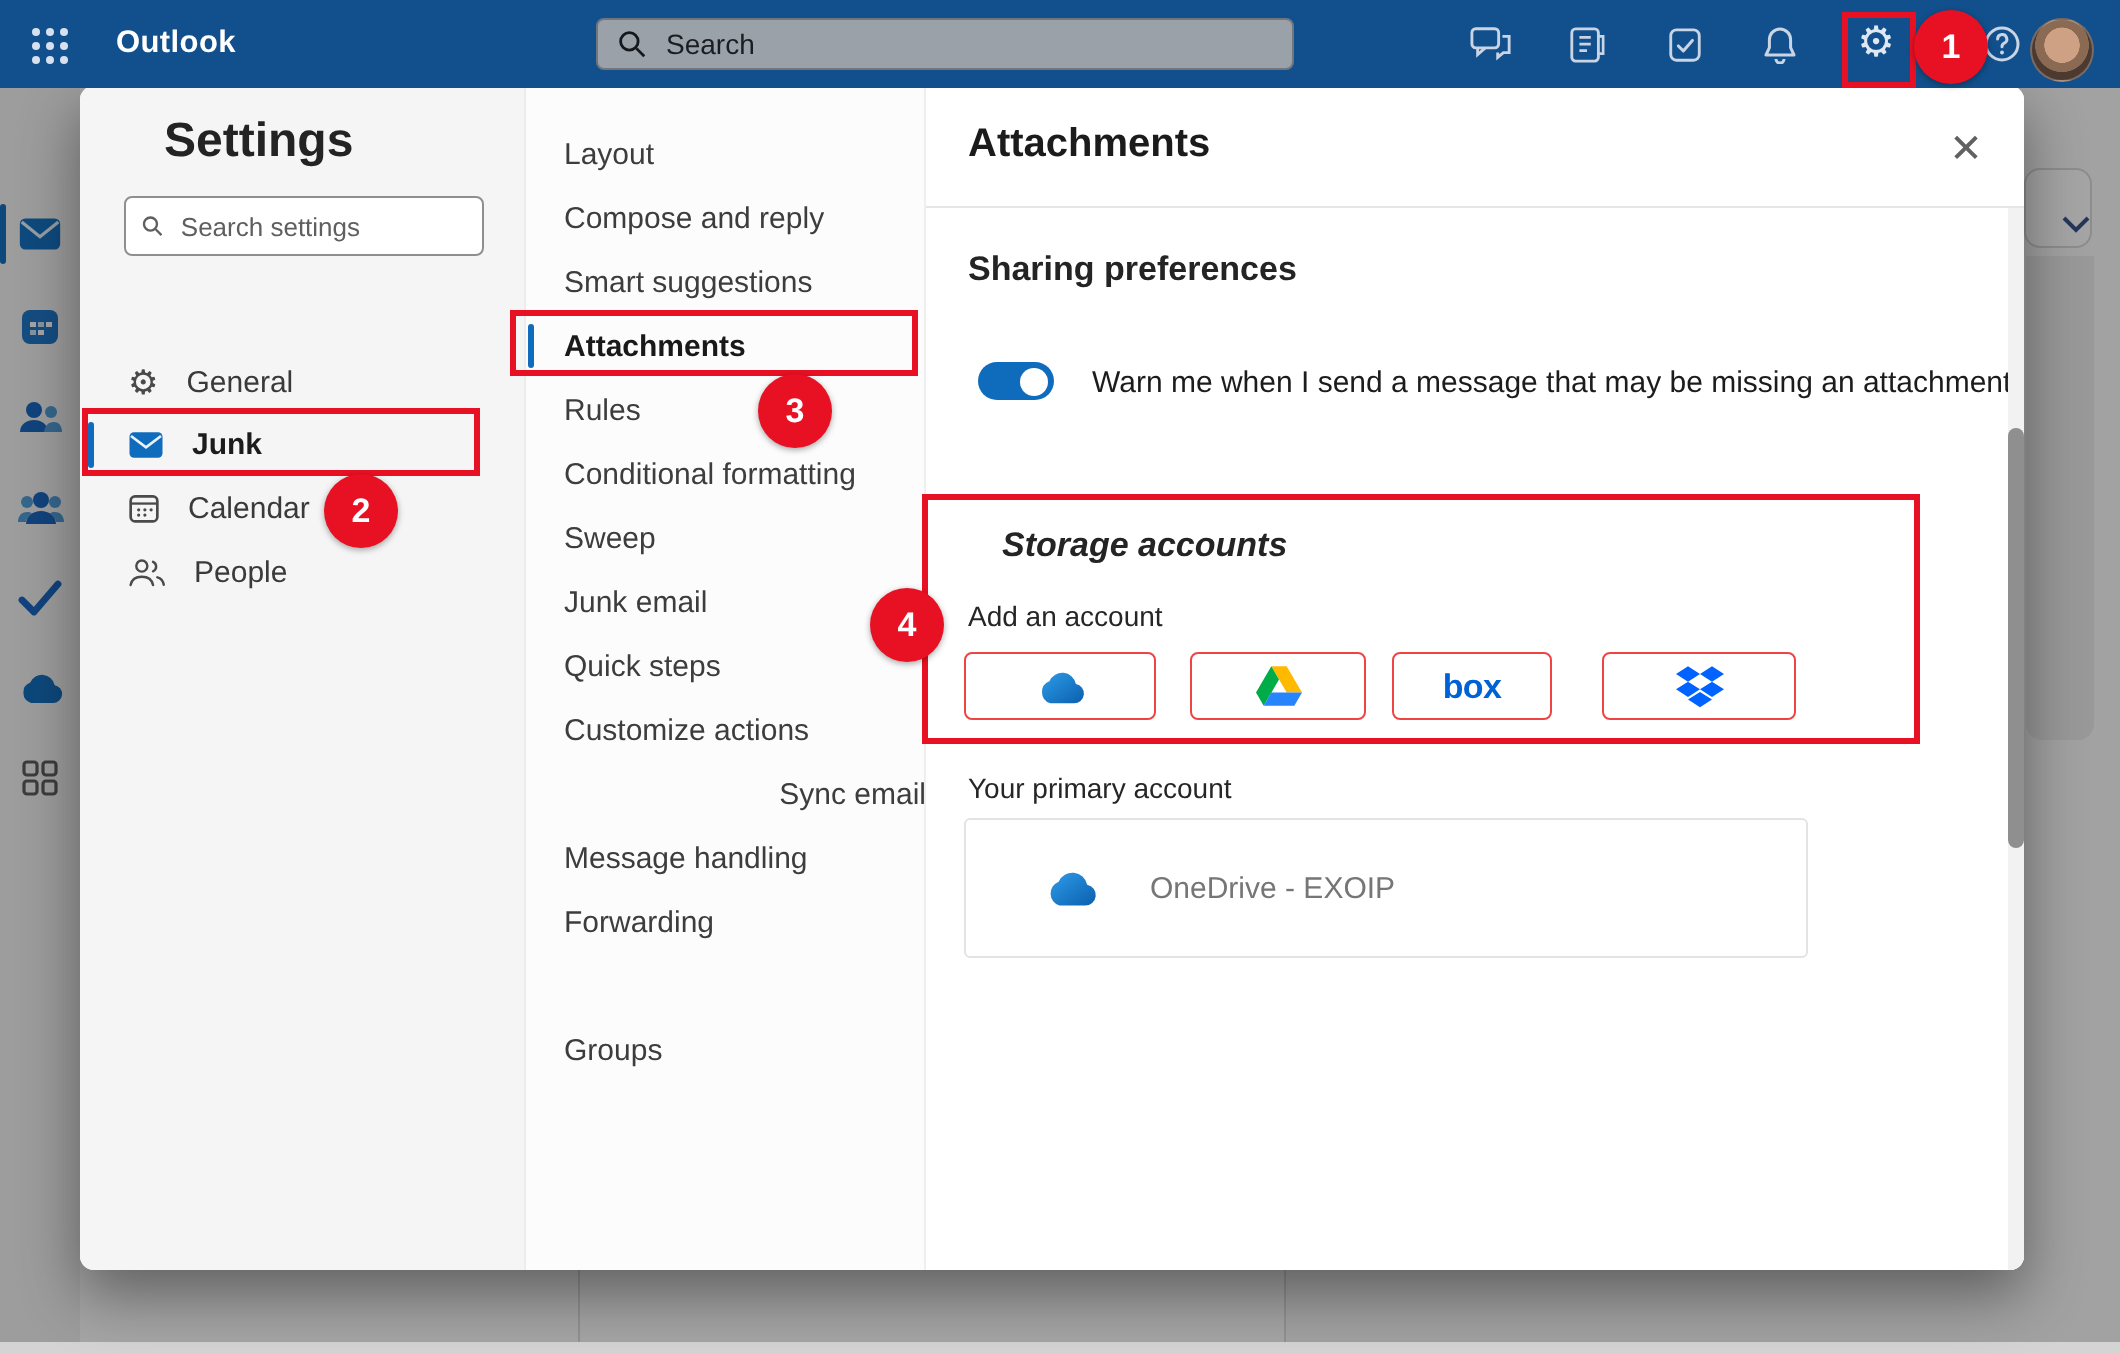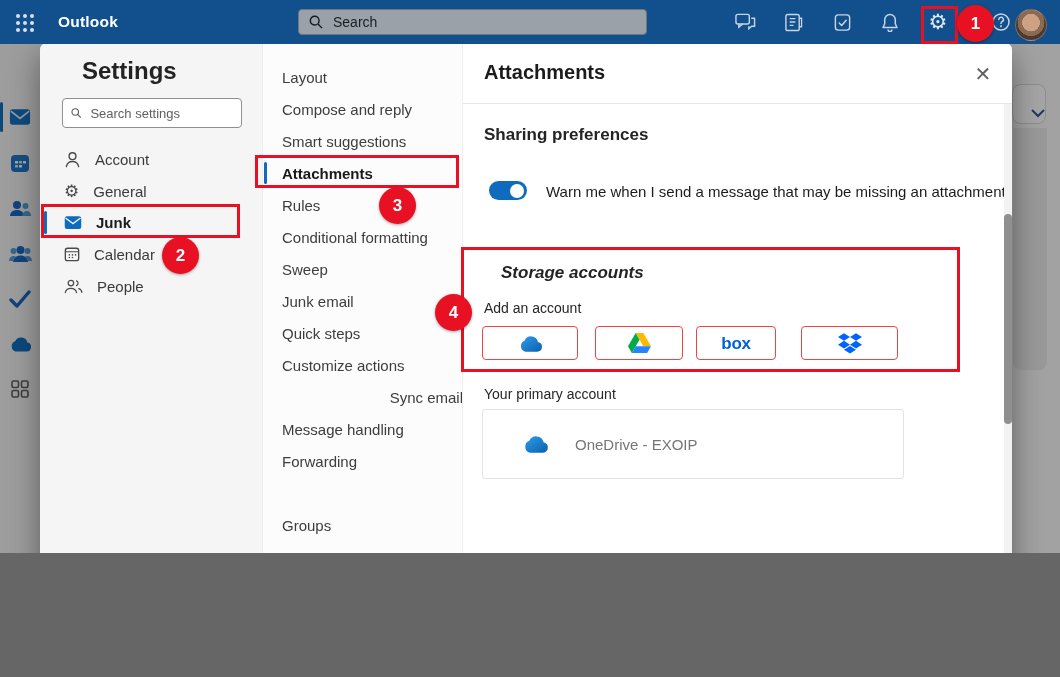--- a/index.html
+++ b/index.html
@@ -1,16 +1,16 @@
 <!DOCTYPE html>
 <html><head>
 <meta charset="utf-8">
 <style>
   html,body{margin:0;padding:0;background:#666;}
-  .stage{position:relative;width:1060px;height:553px;overflow:hidden;background:#8b5cf6;
+  .stage{position:relative;width:1060px;height:677px;overflow:hidden;background:#8b5cf6;
          font-family:"Liberation Sans","DejaVu Sans",sans-serif;-webkit-font-smoothing:antialiased;}
   .abs{position:absolute;}
 
   
   .topbar{left:0;top:0;width:1060px;height:44px;background:#11508c;z-index:12;}
   .waffle{left:16px;top:14px;width:18px;height:18px;cursor:pointer;}
   .waffle i{position:absolute;width:4px;height:4px;border-radius:50%;background:#d7e0ee;}
   .brand{left:58px;top:0;height:44px;line-height:44px;color:#fff;font-size:15.5px;font-weight:700;letter-spacing:.2px;}
   .tsearch{left:298px;top:9px;width:349px;height:26px;background:#9aa1a9;border:1px solid #6f767e;border-radius:4px;
            display:flex;align-items:center;gap:8px;padding:0 10px;box-sizing:border-box;}
@@ -240,27 +240,20 @@
     <div class="abs pane-left">
       <div class="abs set-title">Settings</div>
       <div class="abs set-search">
         <svg width="12" height="12" viewBox="0 0 16 16">
             <circle cx="6.5" cy="6.5" r="5" fill="none" stroke="#5f5f5f" stroke-width="1.8"></circle>
             <path d="M10.5 10.5L15 15" stroke="#5f5f5f" stroke-width="1.8"></path>
           </svg>
         <input type="text" placeholder="Search settings" style="">
       </div>
 
-      <div class="abs nav-item" style="top:100px;">
-        <svg width="17" height="17" viewBox="0 0 18 18">
-            <circle cx="9" cy="5.5" r="3.6" fill="none" stroke="#4a4a4a" stroke-width="1.5"></circle>
-            <path d="M2.5 16.5c.8-3.6 3.4-5.3 6.5-5.3s5.7 1.7 6.5 5.3" fill="none" stroke="#4a4a4a" stroke-width="1.5" stroke-linecap="round"></path>
-          </svg>
-        <span>Account</span>
-      </div>
       <div class="abs nav-item" style="top:132px;">
         <span class="ng">⚙</span>
         <span>General</span>
       </div>
       <div class="abs nav-bar"></div>
       <div class="abs nav-item active" style="top:163px;">
         <svg width="18" height="15" viewBox="0 0 24 19">
             <rect x="1" y="1" width="22" height="17" rx="3" fill="#0f6cbd"></rect>
             <path d="M2 3.5l10 7.5 10-7.5" stroke="#eaf3fb" stroke-width="1.8" fill="none"></path>
           </svg>

